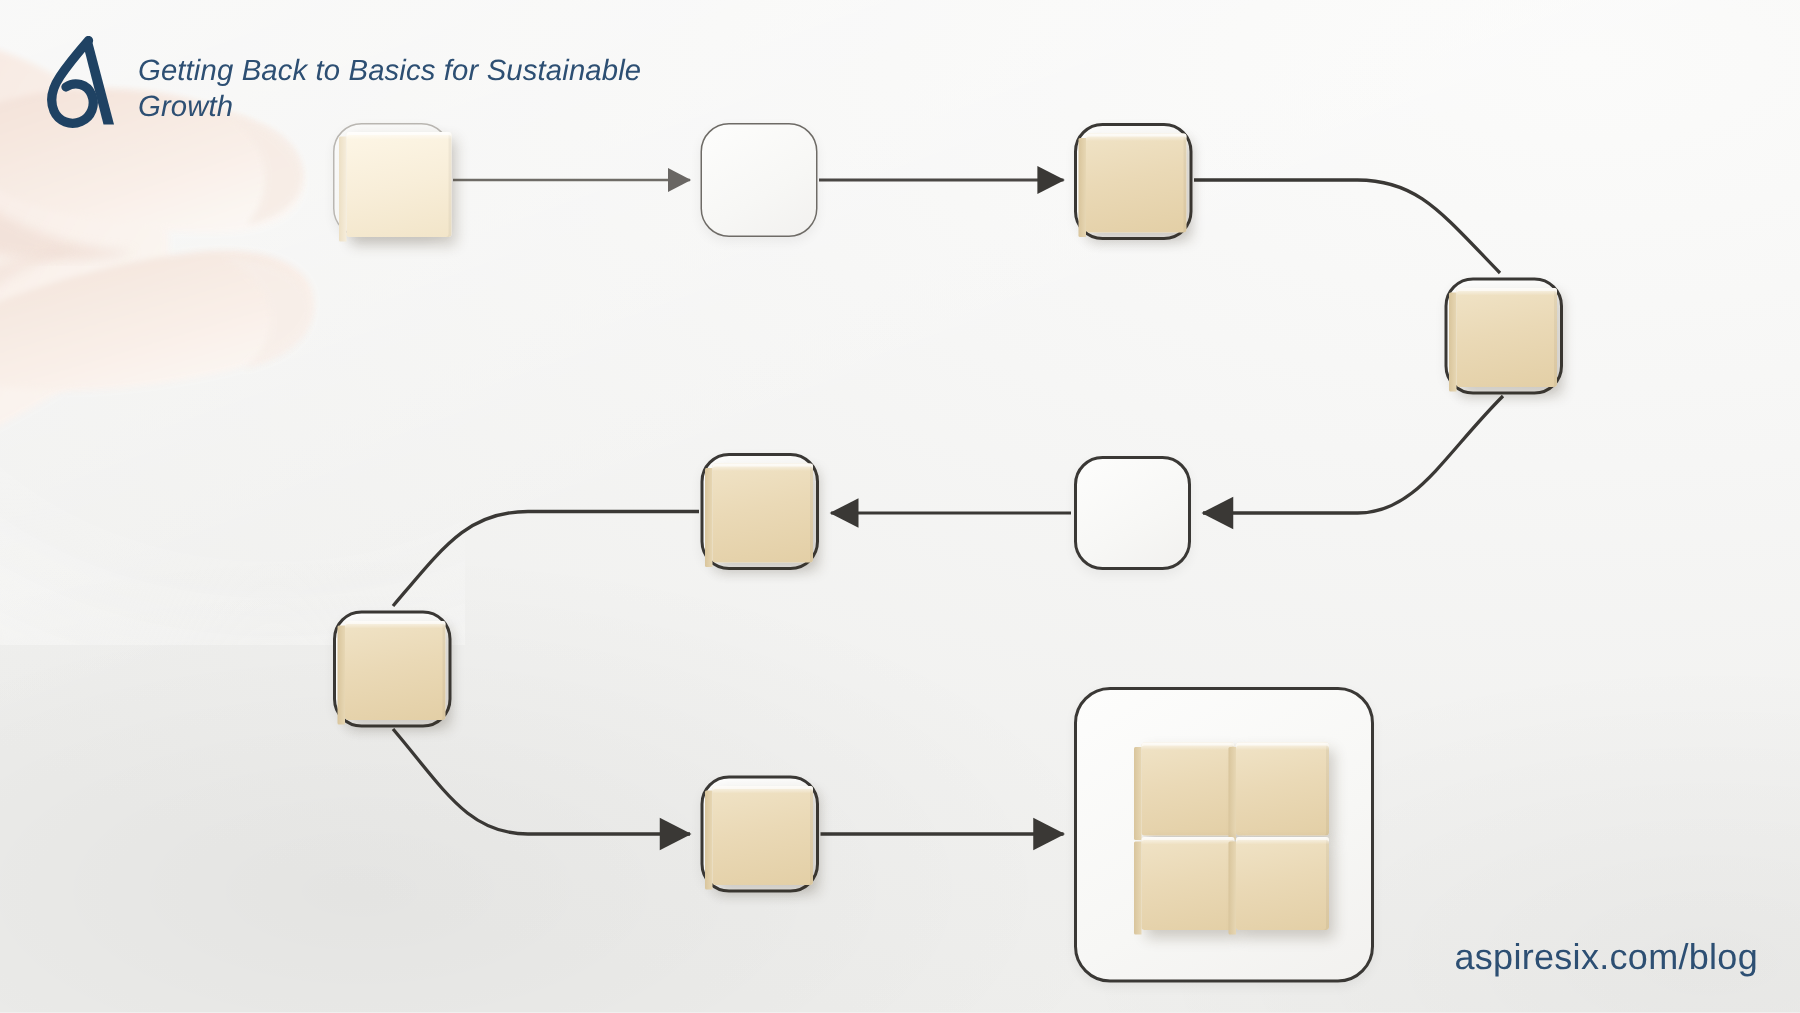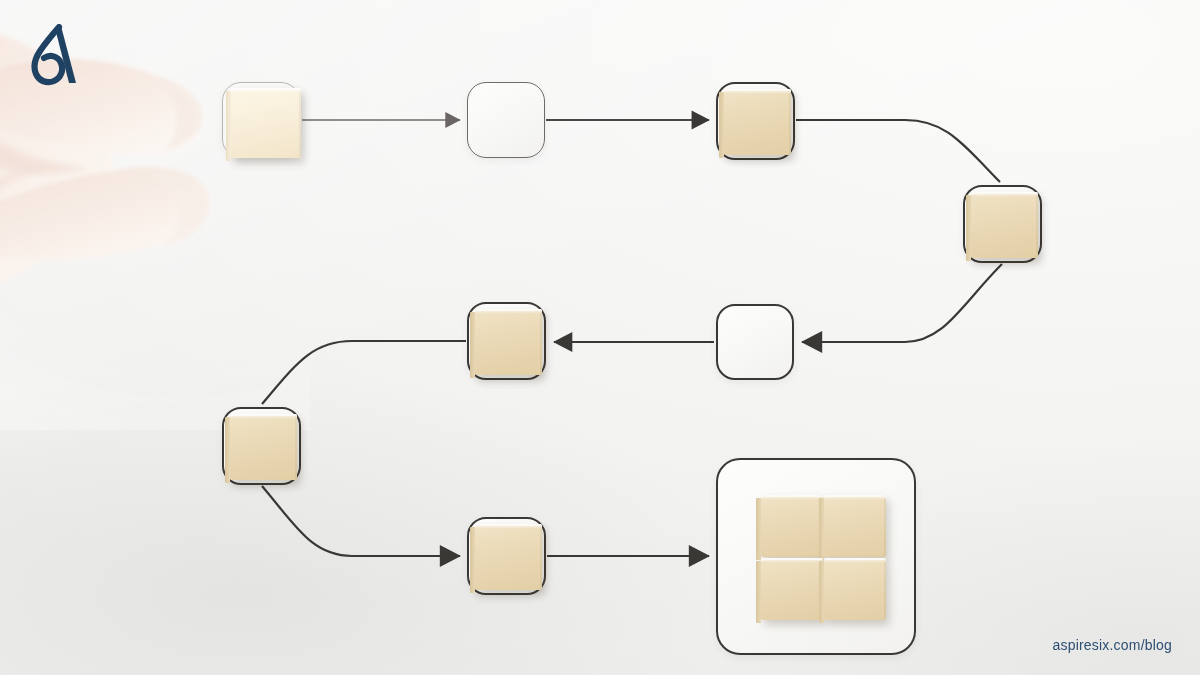--- a/index.html
+++ b/index.html
@@ -71,21 +71,21 @@
 
   
   .brand{position:absolute;left:26px;top:24px;display:flex;align-items:flex-start;gap:12px;}
   .brand-title{
     font-style:italic;font-size:19.5px;line-height:24px;font-weight:400;
     color:#2d4f73;letter-spacing:.1px;max-width:380px;
     padding-top:11px;
   }
   .footer-url{
     position:absolute;right:28px;bottom:22px;
-    font-size:14px;color:#2d4f73;letter-spacing:.2px;
+    font-size:24px;color:#2d4f73;letter-spacing:.2px;
   }
 </style>
 </head>
 <body>
 
 <div id="stage">
 
   <div class="wall-shade"></div>
 
   <div class="hand-wrap">
@@ -201,17 +201,18 @@
   <div class="brand">
     <span>
       <svg width="54" height="62" viewBox="0 0 54 62">
 
         <path d="M33,3 C33,3 20,18 14,27 C8,36 7,43 10,50 C13,57 21,60 28,57
                  C35,54 38,46 35,39 C32,32 24,30 18,34" fill="none" stroke="#1f4263" stroke-width="6.2" stroke-linecap="round" stroke-linejoin="round"></path>
 
         <path d="M35,2 L50,59 L43,59 L30,8 Z" fill="#1f4263"></path>
       </svg>
     </span>
+    <span class="brand-title">Getting Back to Basics for Sustainable Growth</span>
   </div>
 
   <div class="footer-url">aspiresix.com/blog</div>
 
 </div>
 
 </body></html>

